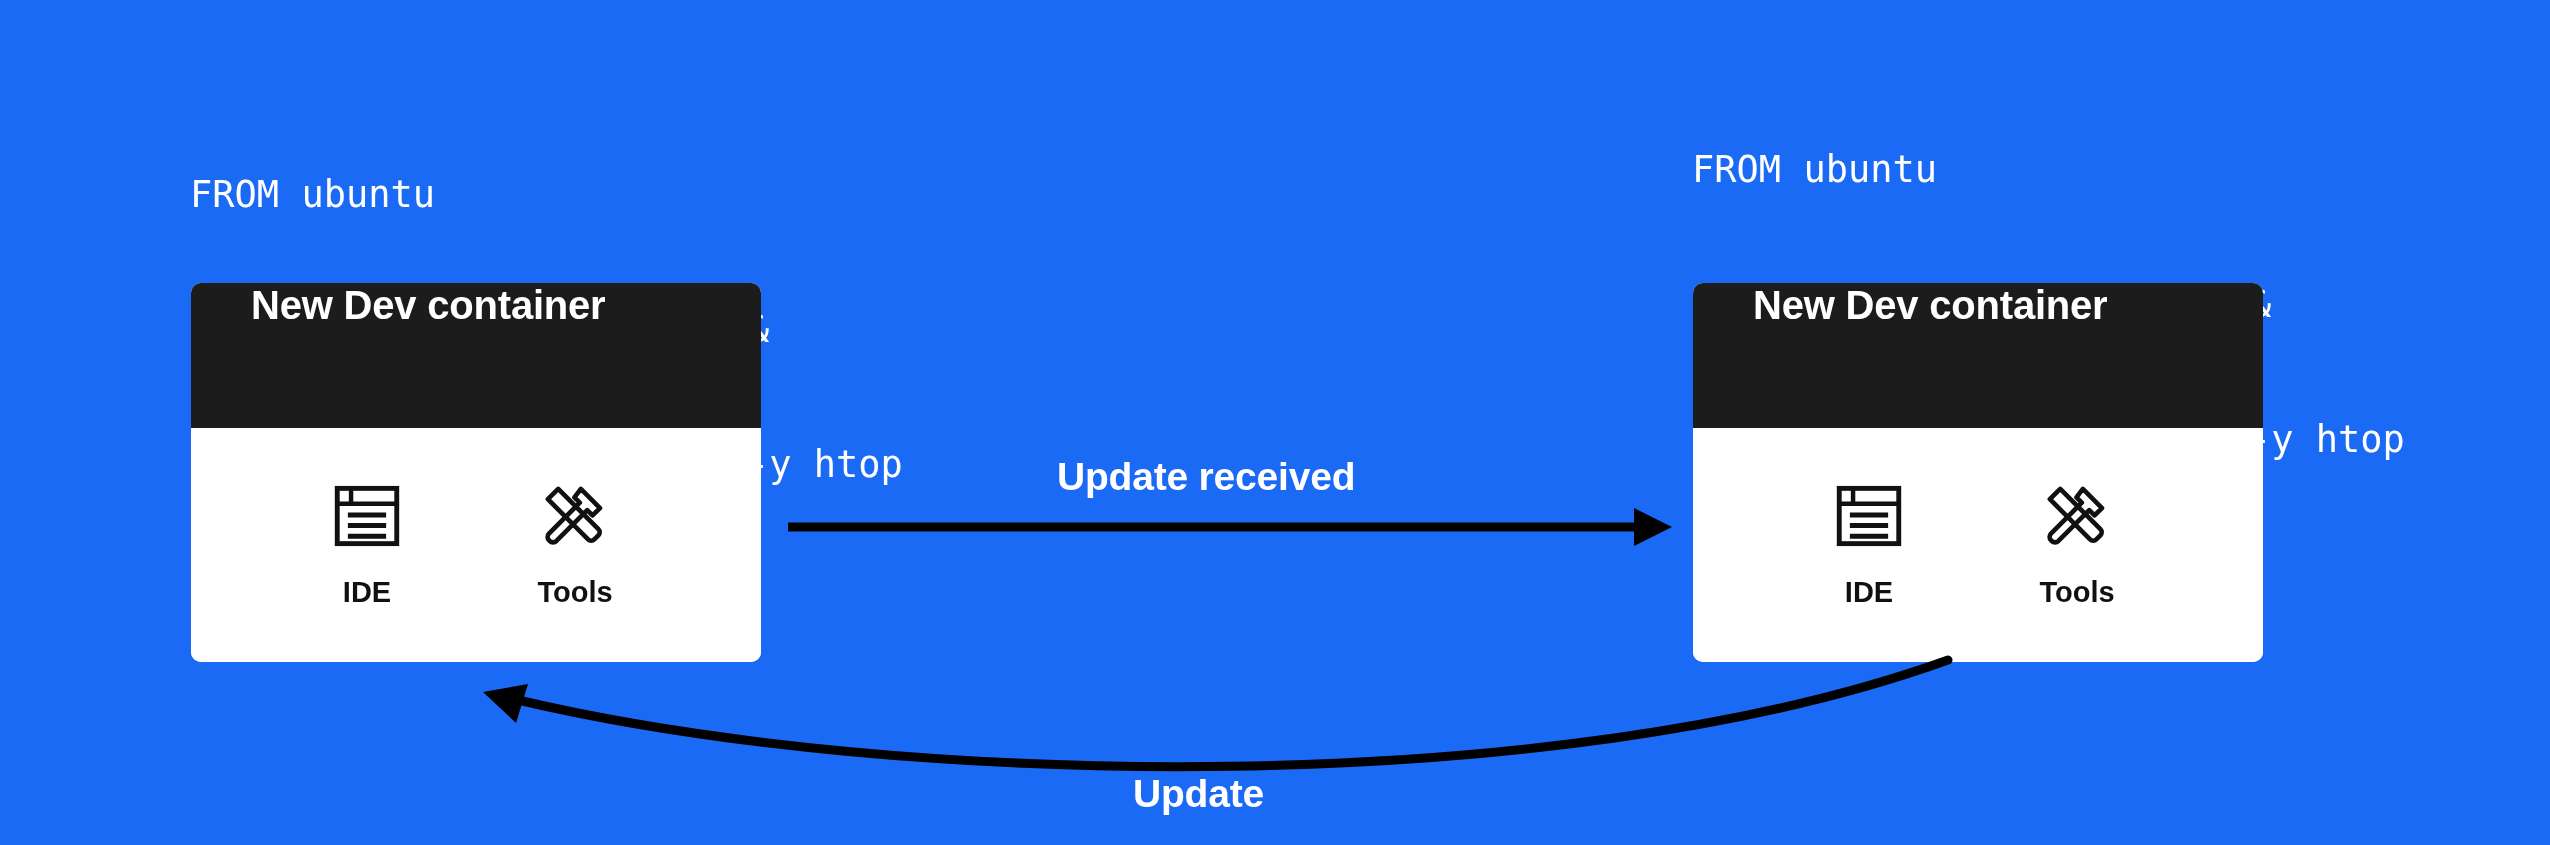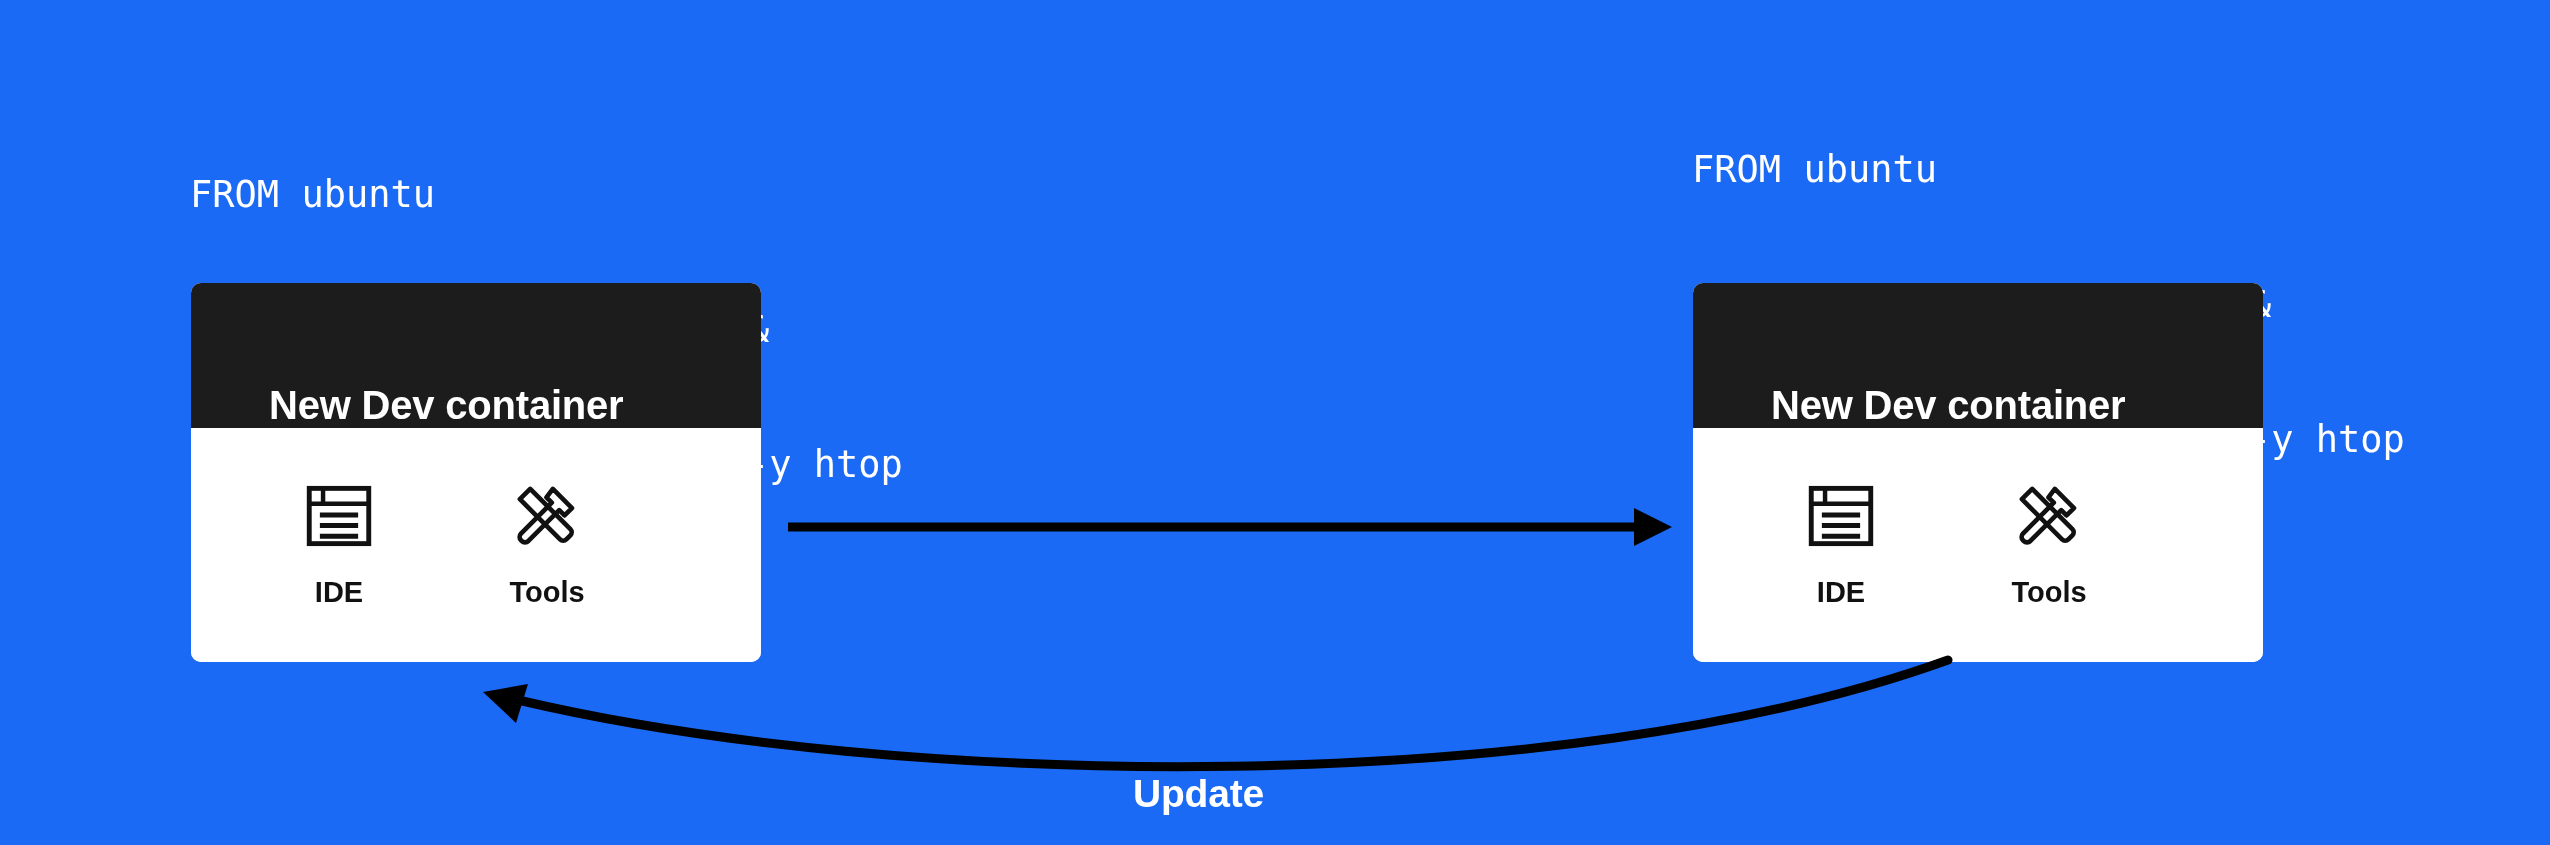--- a/index.html
+++ b/index.html
@@ -53,39 +53,39 @@
     flex-direction: column;
   }
 
   .card-left  { left: 191px;  top: 283px; }
   .card-right { left: 1693px; top: 283px; }
 
   .card-header {
     height: 145px;
     background: #1c1c1c;
     display: flex;
-    align-items: flex-end;
-    padding-left: 78px;
+    align-items: flex-start;
+    padding-left: 60px;
   }
 
   .card-title {
     color: #ffffff;
     font-size: 40px;
     font-weight: bold;
     letter-spacing: -0.2px;
   }
 
   .card-body {
     flex: 1;
     background: #ffffff;
     display: flex;
     align-items: center;
     justify-content: flex-start;
     gap: 88px;
-    padding-left: 88px;
+    padding-left: 116px;
   }
 
   .app-tile {
     display: flex;
     flex-direction: column;
     align-items: center;
     width: 120px;
   }
 
   .app-icon {
@@ -210,15 +210,16 @@
       <line x1="788" y1="527" x2="1640" y2="527" stroke="#000000" stroke-width="9"></line>
       <polygon points="1672,527 1634,508 1634,546" fill="#000000"></polygon>
     </g>
 
     <g>
       <path d="M 1948 660 C 1560 800 900 790 518 700" fill="none" stroke="#000000" stroke-width="9" stroke-linecap="round"></path>
       <polygon points="483 692, 528 684, 516 723" fill="#000000"></polygon>
     </g>
   </svg>
 
+  <div class="arrow-label label-update">Update received</div>
   <div class="arrow-label label-replace">Update</div>
 
 </div>
 
 </body></html>

